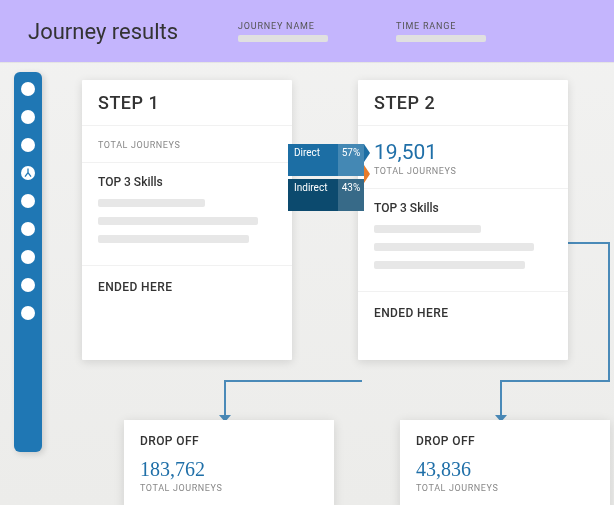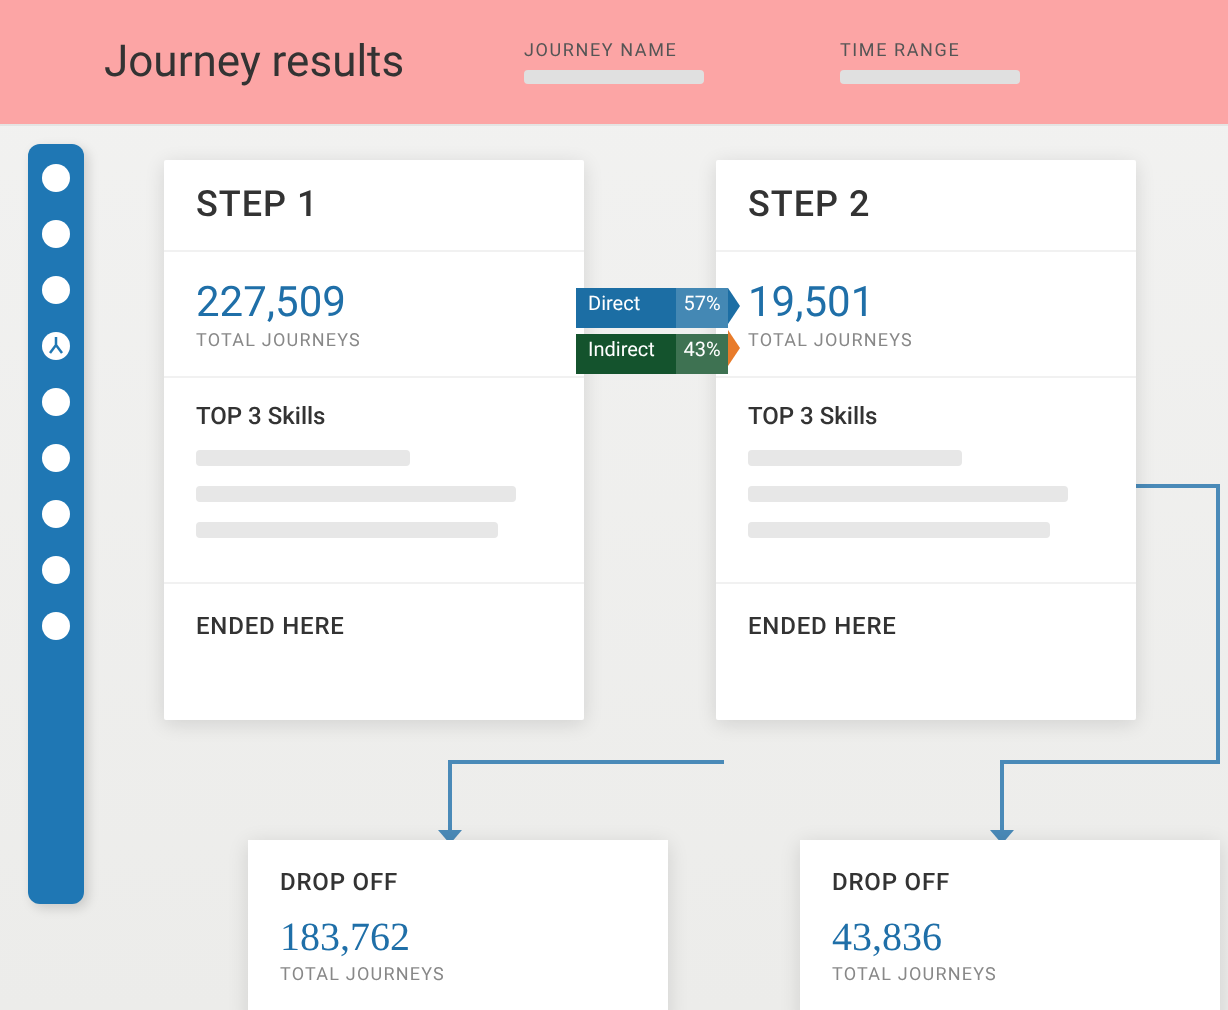--- a/index.html
+++ b/index.html
@@ -1,24 +1,24 @@
 <!DOCTYPE html>
 <html><head>
 <meta charset="utf-8">
 <style>
   * { box-sizing: border-box; margin: 0; padding: 0; }
   html, body { width: 614px; height: 505px; overflow: hidden; font-family: -apple-system, BlinkMacSystemFont, "Segoe UI", Roboto, Arial, sans-serif; }
   body { background: linear-gradient(180deg, #f2f2f1 0%, #ececea 100%); position: relative; }
 
   .header {
-    background: #fca5a5;
+    background: #c4b5fd;
     height: 62px;
     display: flex;
     align-items: center;
-    padding-left: 52px;
+    padding-left: 28px;
     box-shadow: 0 1px 0 rgba(0,0,0,0.05);
   }
   .title { font-size: 22px; font-weight: 400; color: #333; flex: 0 0 210px; }
   .header-field { flex: 0 0 150px; margin-right: 8px; }
   .header-label { font-size: 9px; letter-spacing: 0.8px; color: #555; margin-bottom: 4px; }
   .header-ph { width: 90px; height: 7px; background: #e0e0e0; border-radius: 2px; }
 
   .rail {
     position: absolute;
     left: 14px; top: 72px;
@@ -83,25 +83,25 @@
   .c1v2 { left: 164px; top: 308px; width: 2px; height: 40px; }
   .arrow1 { position:absolute; left:159px; top:343px; width:0;height:0;border-left:6px solid transparent;border-right:6px solid transparent;border-top:7px solid #4a8ab8;}
 
   .c2h { left: 508px; top: 170px; width: 42px; height: 2px; }
   .c2v { left: 548px; top: 170px; width: 2px; height: 138px; }
   .c2h2 { left: 440px; top: 308px; width: 110px; height: 2px; }
   .c2v2 { left: 440px; top: 308px; width: 2px; height: 40px; }
   .arrow2 { position:absolute; left:435px; top:343px; width:0;height:0;border-left:6px solid transparent;border-right:6px solid transparent;border-top:7px solid #4a8ab8;}
 
   .tags { position: absolute; left: 228px; top: 72px; width: 76px; }
-  .tag { height: 20px; line-height: 18px; font-size: 10px; color: #fff; display: flex; margin-bottom: 3px; }
+  .tag { height: 32px; line-height: 18px; font-size: 10px; color: #fff; display: flex; margin-bottom: 3px; }
   .tag .lbl { flex: 1; padding-left: 6px; }
   .tag .pct { width: 26px; text-align: center; background: rgba(255,255,255,0.18); }
   .tag.direct { background: #1c6ea4; }
-  .tag.indirect { background: #14532d; }
+  .tag.indirect { background: #0c4a6e; }
   .tag::after{
     content:""; position:absolute; right:-6px; width:0;height:0;
     border-top:9px solid transparent; border-bottom:9px solid transparent;
   }
   .tag.direct::after{ border-left:6px solid #1c6ea4; top:0;}
   .tag.indirect::after{ border-left:6px solid #e87b2a; top:21px;}
 </style>
 </head>
 <body>
 
@@ -143,21 +143,20 @@
   <div class="line c2v"></div>
   <div class="line c2h2"></div>
   <div class="line c2v2"></div>
   <div class="arrow2"></div>
 
   <div class="card step step1">
     <div class="sec">
       <div class="step-title">STEP 1</div>
     </div>
     <div class="sec">
-      <div class="big-num">227,509</div>
       <div class="sub">TOTAL JOURNEYS</div>
     </div>
     <div class="sec">
       <div class="skills-title">TOP 3 Skills</div>
       <div class="skel s1"></div>
       <div class="skel s2"></div>
       <div class="skel s3"></div>
     </div>
     <div class="ended">ENDED HERE</div>
   </div>

